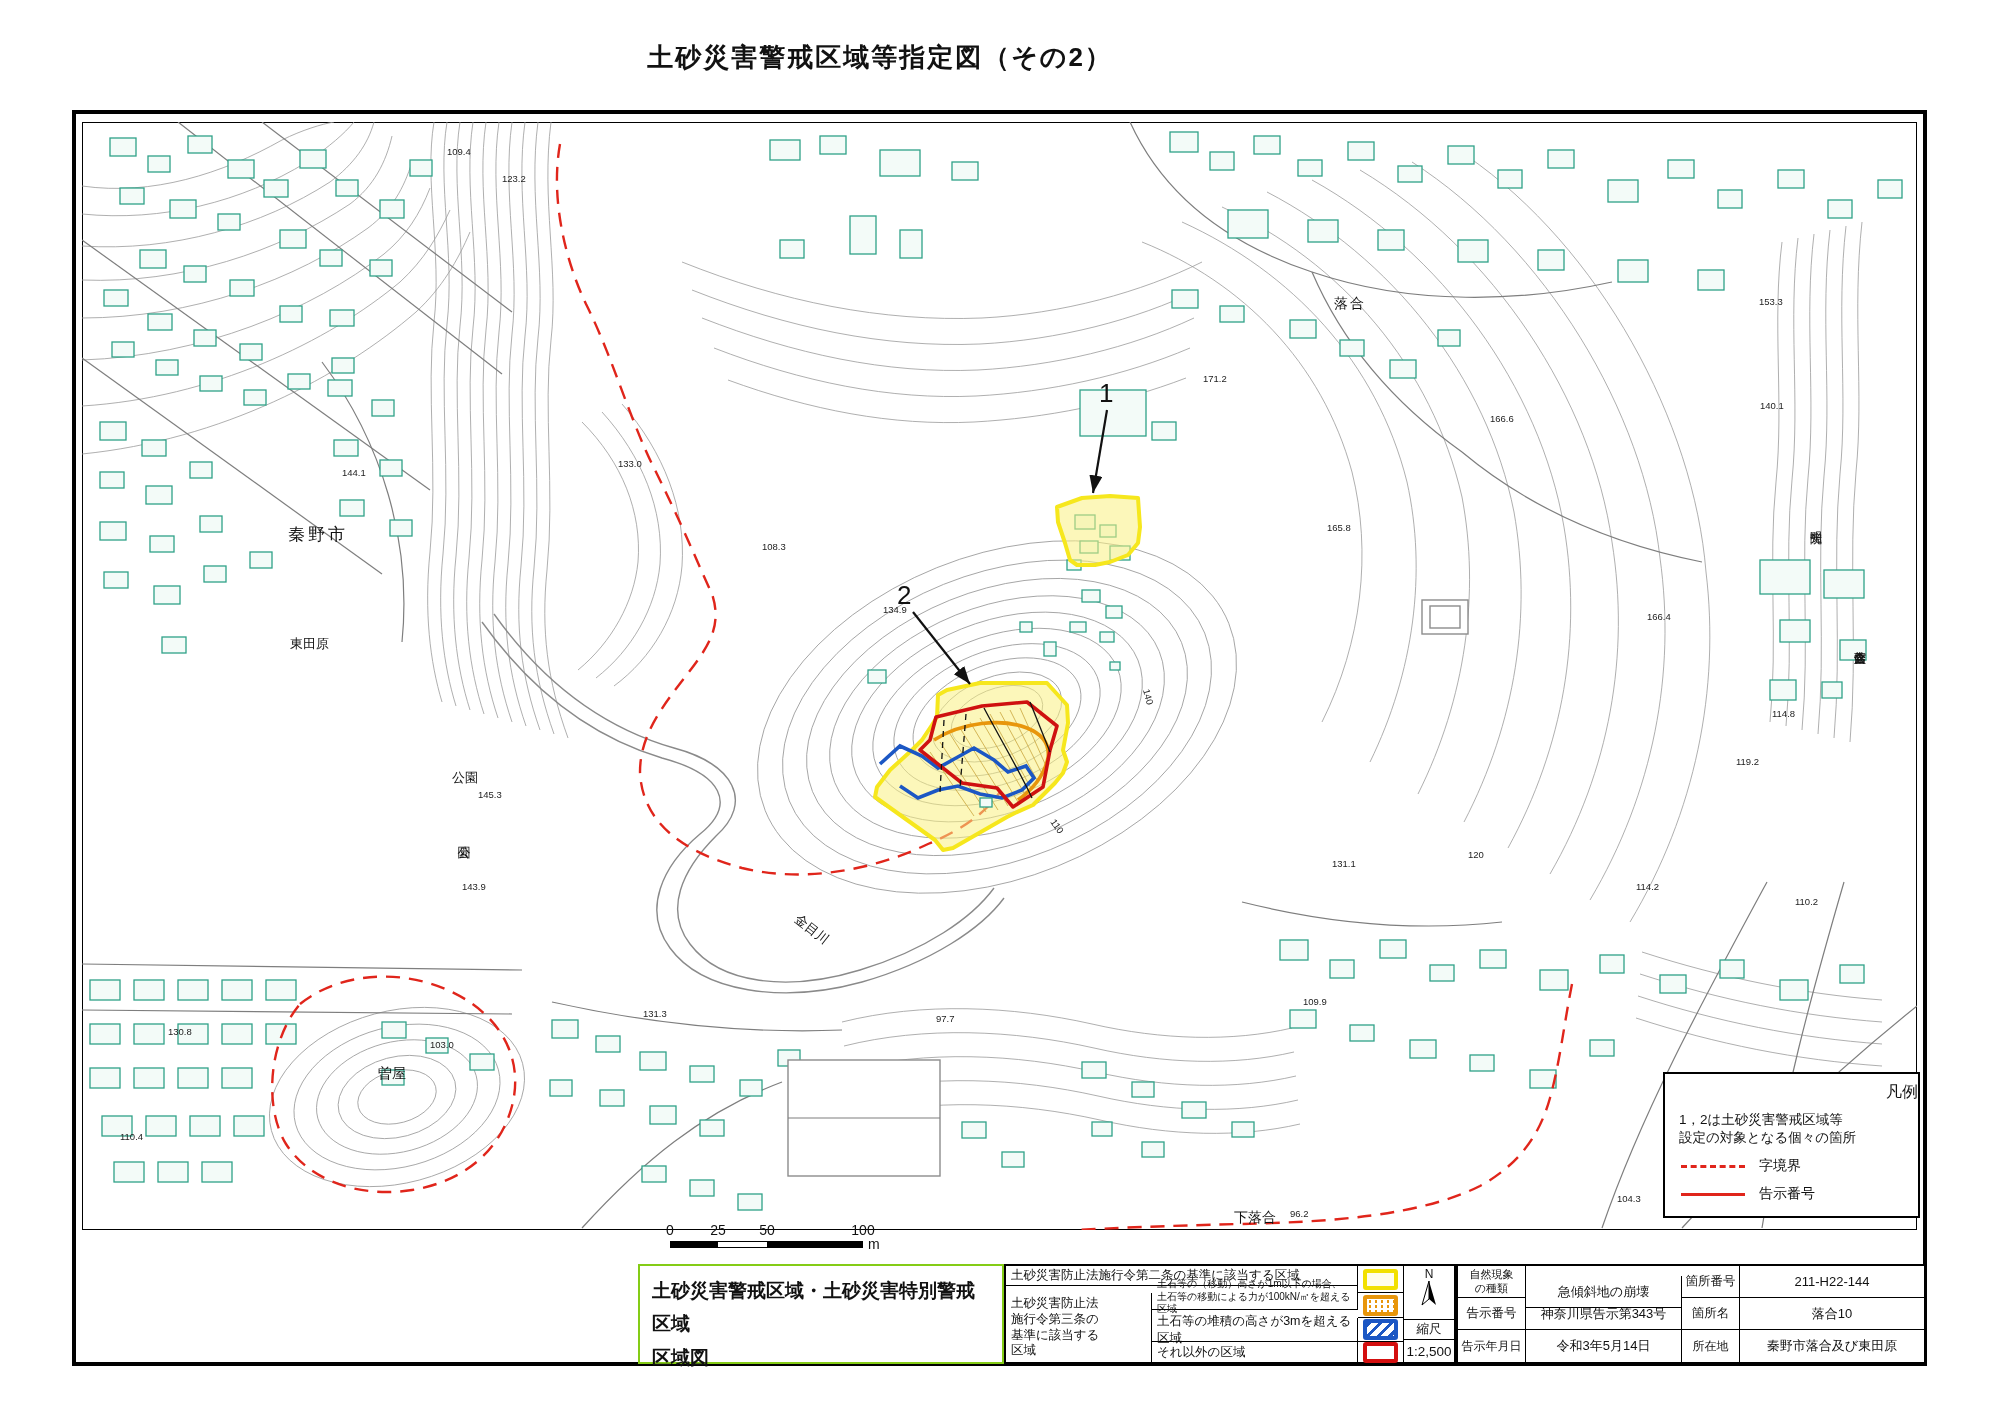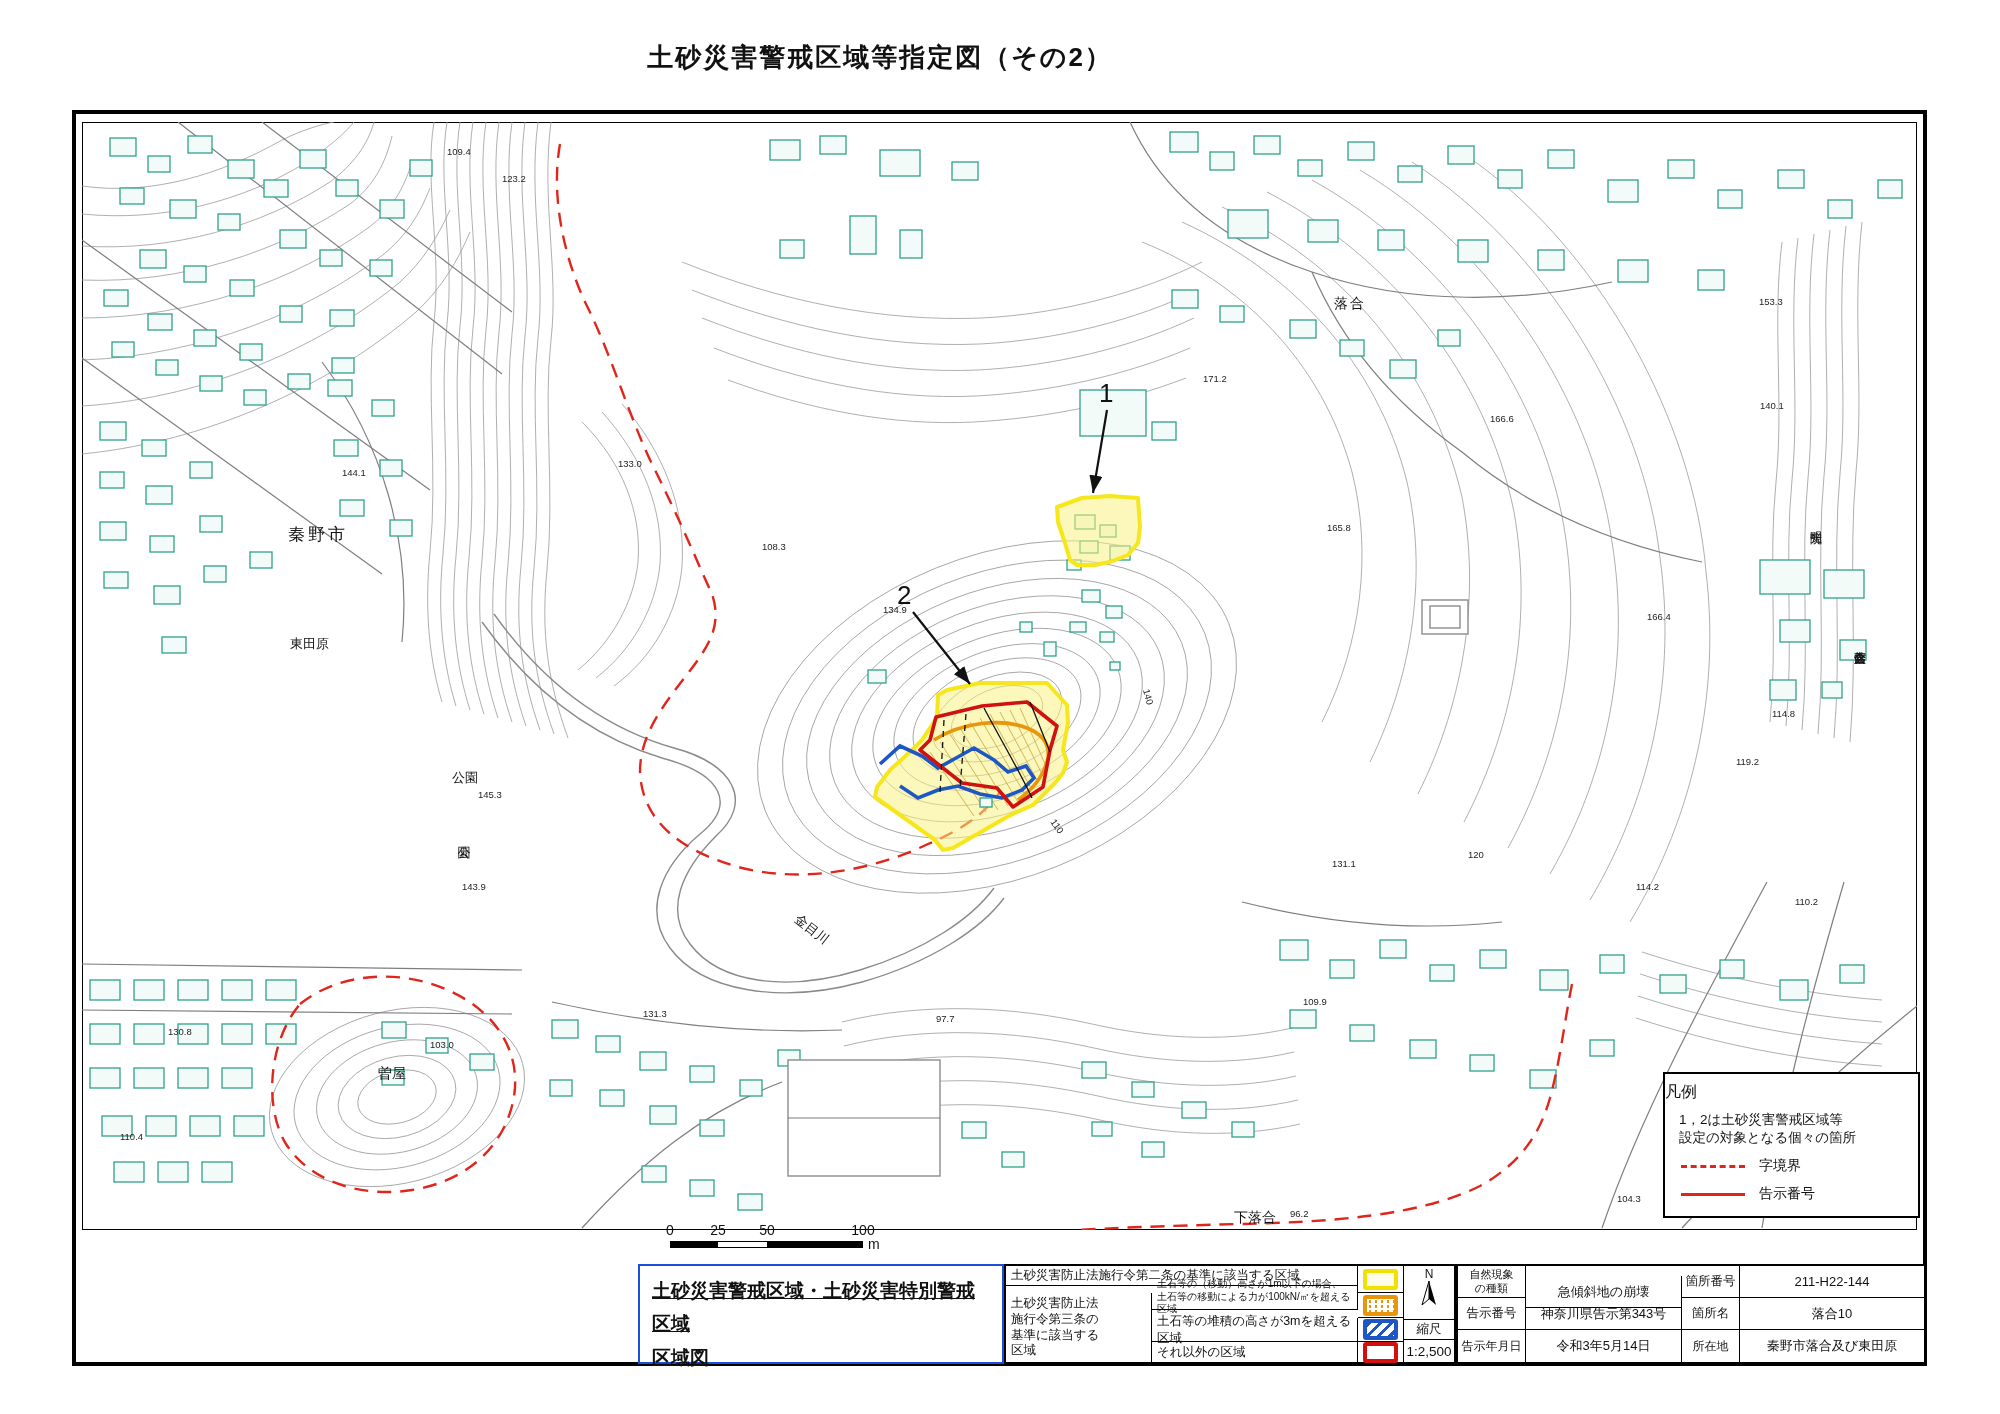--- a/index.html
+++ b/index.html
@@ -27,39 +27,39 @@
   .blk{stroke:#111;stroke-width:1.3;fill:none;}
   .bdash{stroke:#111;stroke-width:1.3;stroke-dasharray:6 5;fill:none;}
   .arw{stroke:#111;stroke-width:2.2;fill:none;}
   .els{font-size:9.5px;fill:#222;}
   .plc{fill:#111;}
   .znum{font-size:26px;fill:#111;}
 
   
   .lgbox{position:absolute;left:1663px;top:1072px;width:257px;height:146px;background:#fff;
          border:2px solid #000;box-sizing:border-box;z-index:4;}
-  .lgbox .ttl{text-align:left;font-size:16px;margin-top:8px;}
+  .lgbox .ttl{text-align:right;font-size:16px;margin-top:8px;}
   .lgbox .note{font-size:13.5px;margin:8px 0 0 14px;white-space:pre-line;line-height:1.35;}
   .lgrow{display:flex;align-items:center;margin:10px 0 0 16px;}
   .lgrow .lbl{font-size:14px;margin-left:14px;}
   .lsamp{width:64px;height:0;}
   .lsamp.dash{border-top:3px dashed #e0251b;}
   .lsamp.solid{border-top:3px solid #e0251b;}
 
   
   .sbar{position:absolute;left:650px;top:1222px;width:240px;height:36px;z-index:3;}
   .sbar .tick{position:absolute;top:0;font-size:14px;transform:translateX(-50%);}
   .sbar .bar{position:absolute;top:19px;left:20px;width:193px;height:7px;display:flex;}
   .sbar .seg{height:100%;box-sizing:border-box;border:1px solid #000;}
   .sbar .b{background:#000;}
   .sbar .w{background:#fff;border-left:none;border-right:none;}
   .sbar .unit{position:absolute;left:218px;top:14px;font-size:14px;}
-  .tleft{position:absolute;left:638px;top:1264px;width:366px;height:100px;border:2px solid #1d4ed8;
+  .tleft{position:absolute;left:638px;top:1264px;width:366px;height:100px;border:2px solid #84cc16;
          box-sizing:border-box;background:#fff;z-index:3;padding:8px 12px;
-         font-size:19px;font-weight:bold;line-height:1.75;white-space:pre-line;text-decoration:underline;}
+         font-size:19px;font-weight:bold;line-height:1.75;white-space:pre-line;}
   .tleg{position:absolute;left:1004px;top:1264px;width:452px;height:100px;border:2px solid #000;
         box-sizing:border-box;background:#fff;z-index:3;}
   .tleg .c{position:absolute;box-sizing:border-box;display:flex;align-items:center;
            border-right:1px solid #000;border-bottom:1px solid #000;padding:1px 5px;}
   .sw{width:30px;height:13px;border-radius:3px;margin:0 auto;box-sizing:content-box;}
   .sw.y{border:4px solid #f2e000;background:#fffde9;}
   .sw.o{border:4px solid #e8960c;background-color:#fff;
         background-image:radial-gradient(circle,#e8960c 1.2px,transparent 1.4px);background-size:6px 5px;}
   .sw.bl{border:4px solid #1c57c4;
         background:repeating-linear-gradient(135deg,#1c57c4 0 3px,#fff 3px 8px);}

